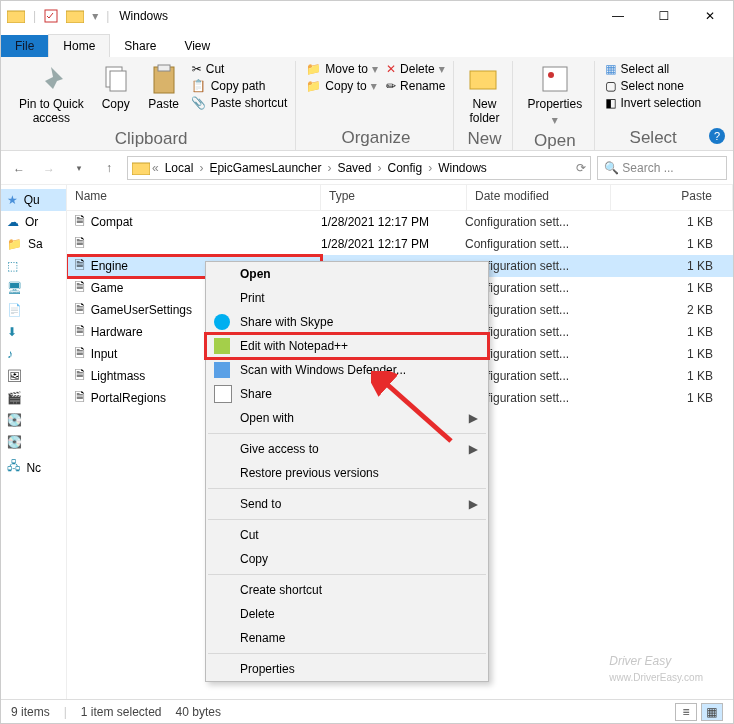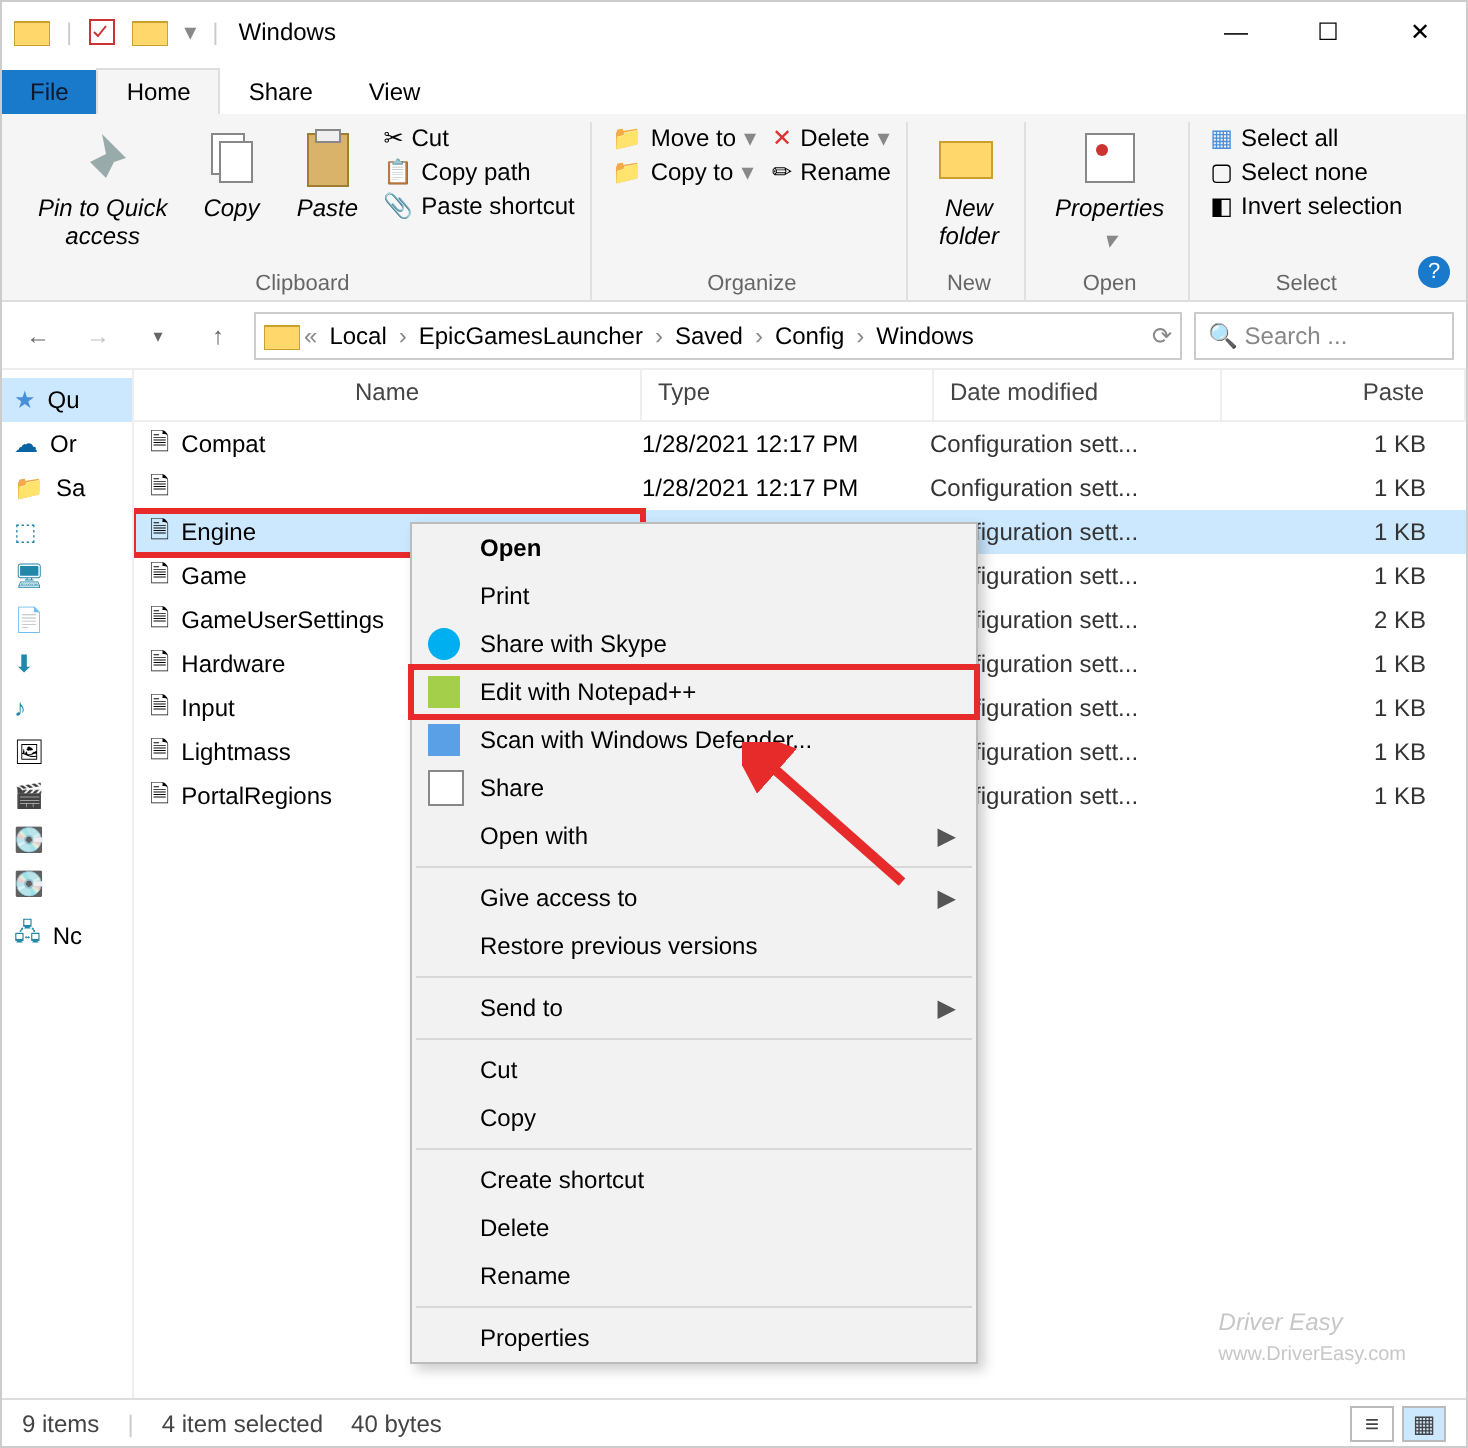--- a/index.html
+++ b/index.html
@@ -9,40 +9,40 @@
 .titlebar .title { margin-left: 10px; }
 .winbtns { margin-left: auto; display: flex; }
 .winbtn { width: 46px; height: 30px; display:flex; align-items:center; justify-content:center; }
 .tabs { height: 26px; display:flex; align-items:flex-end; }
 .tab { padding: 4px 14px; }
 .tab.file { background:#1979ca; color:#0f172a; }
 .tab.active { background:#f5f5f5; border:1px solid #ddd; border-bottom:none;}
 .ribbon { background:#f5f5f5; border-bottom:1px solid #ddd; height: 94px; display:flex; padding:4px 6px 0 6px; gap:2px; position:relative;}
 .group { display:flex; flex-direction:column; border-right:1px solid #e0e0e0; padding:0 6px;}
 .group-body { flex:1; display:flex; align-items:flex-start; gap:4px;}
-.group-label { text-align:center; color:#666; font-size:11px; padding:2px 0;}
-.bigbtn { display:flex; flex-direction:column; align-items:center; gap:2px; padding:2px 6px;font-style:italic; }
+.group-label { text-align:center; color:#666; font-size:17px; padding:2px 0;}
+.bigbtn { display:flex; flex-direction:column; align-items:center; gap:2px; padding:2px 6px; }
 .bigicon { width:32px; height:32px; }
 .smallrow { display:flex; align-items:center; gap:4px; padding:1px 2px;}
 .stack { display:flex; flex-direction:column; gap:1px;}
 .help { position:absolute; right:8px; bottom:6px; width:16px; height:16px; border-radius:50%; background:#1979ca; color:#fff; display:flex; align-items:center; justify-content:center; font-size:11px;}
 .addrbar { height:34px; display:flex; align-items:center; border-bottom:1px solid #eee; padding:0 6px; gap:6px;}
 .navbt { width:24px; height:24px; color:#666; display:flex; align-items:center; justify-content:center;}
 .bc { flex:1; border:1px solid #ccc; height:24px; display:flex; align-items:center; padding:0 4px; gap:2px; overflow:hidden;}
 .bc .seg { padding:0 4px;}
 .bc .ar { color:#888;}
 .search { width:130px; border:1px solid #ccc; height:24px; display:flex; align-items:center; padding:0 6px; color:#888;}
 .content { display:flex; height: calc(100% - 30px - 26px - 94px - 34px - 24px); }
 .nav { width:66px; border-right:1px solid #eee; overflow:hidden; padding-top:4px;}
 .navitem { display:flex; align-items:center; gap:6px; padding:4px 6px; }
 .navitem.sel{ background:#cce8ff;}
 .list { flex:1; overflow:hidden; position:relative;}
 .cols { display:flex; border-bottom:1px solid #eee; height:26px;}
 .col { padding:4px 8px; border-right:1px solid #eee; color:#444;}
-.c-name{width:254px;text-align:center;} .c-date{width:144px;} .c-type{width:146px;} .c-size{flex:1; text-align:right; padding-right:20px;}
+.c-name{width:254px;} .c-date{width:144px;} .c-type{width:146px;} .c-size{flex:1; text-align:right; padding-right:20px;}
 .row { display:flex; height:22px; align-items:center;}
 .row.sel { background:#cce8ff;}
 .row .c-name{ display:flex; align-items:center; gap:6px; padding-left:8px;}
 .row .c-type{ color:#333; overflow:hidden; white-space:nowrap; text-overflow:ellipsis;}
 .row .c-size{ color:#333;}
 .redbox { outline:3px solid #e72b2b; outline-offset:-1px;}
 .ctx { position:absolute; left:204px; top:260px; width:284px; background:#f2f2f2; border:1px solid #bcbcbc; box-shadow:3px 3px 6px rgba(0,0,0,.2); z-index:10;}
 .ctx .mi { display:flex; align-items:center; height:24px; padding:0 10px 0 34px; position:relative;}
 .ctx .mi .arw { margin-left:auto; color:#555;}
 .ctx .sep { height:1px; background:#d8d8d8; margin:3px 2px;}
@@ -446,19 +446,19 @@
 </svg>
 
 <div class="watermark">
   <span>Driver Easy</span>
   <small>www.DriverEasy.com</small>
 </div>
 
 <div class="status">
   <span>9 items</span>
   <span style="color:#ccc">|</span>
-  <span>4 item selected</span>
+  <span>1 item selected</span>
   <span>40 bytes</span>
   <div class="right">
     <div class="viewbt">≡</div>
     <div class="viewbt active">▦</div>
   </div>
 </div>
 
 </body></html>

